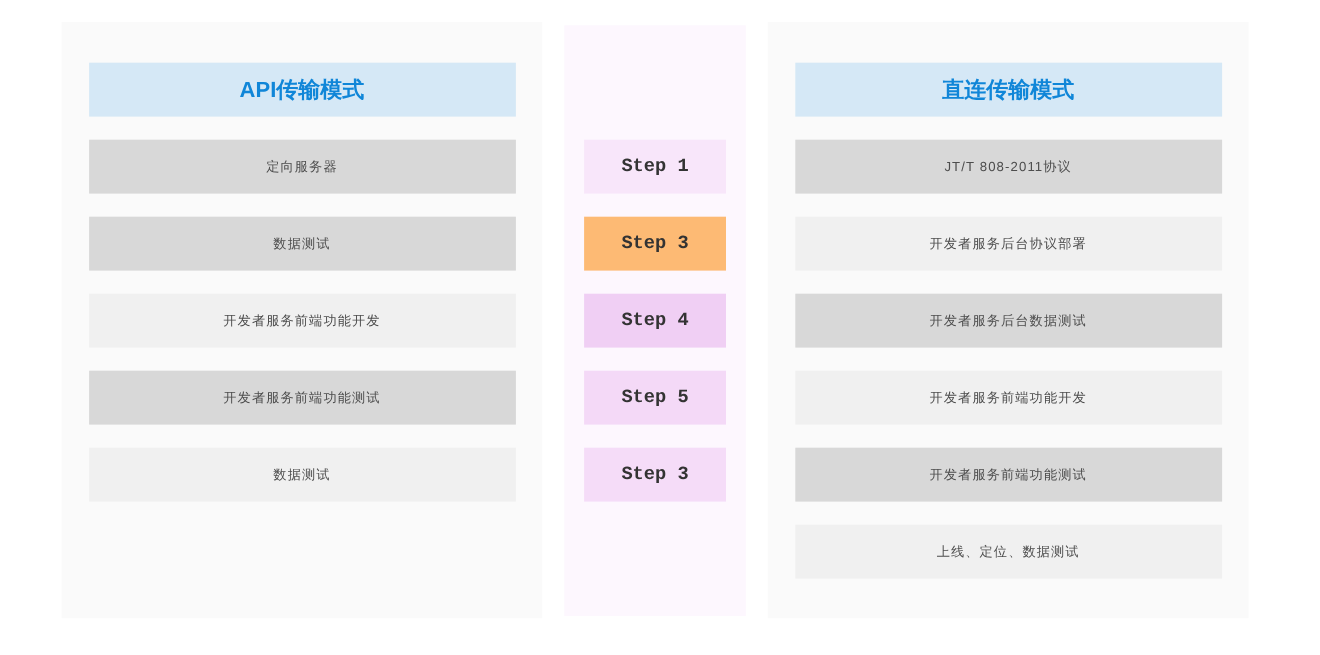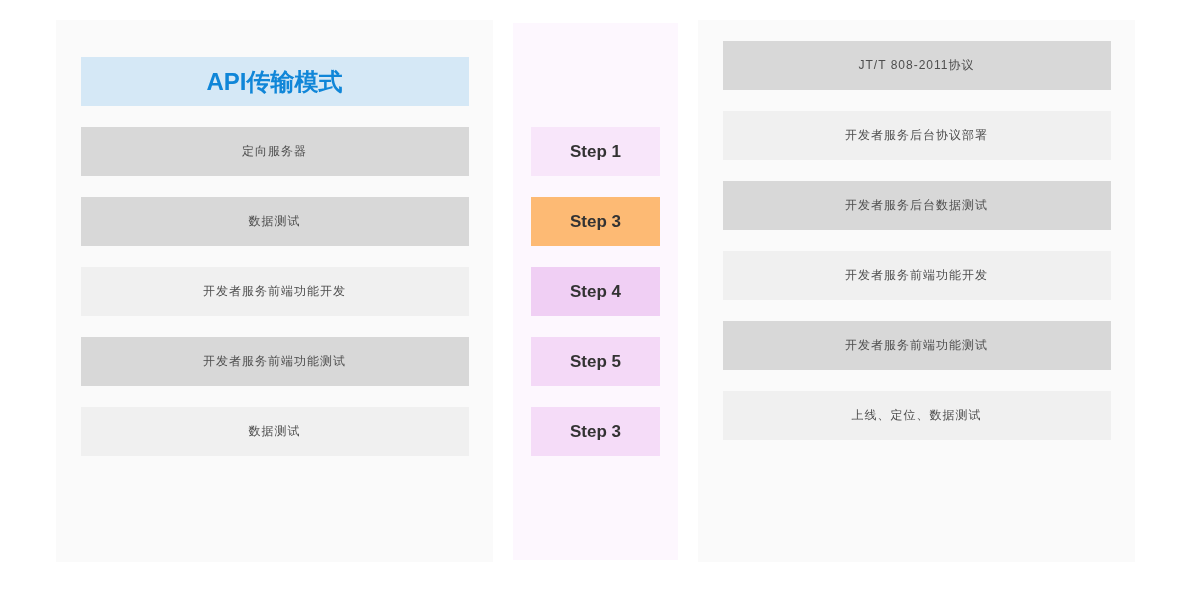--- a/index.html
+++ b/index.html
@@ -30,21 +30,21 @@
     height: 537px;
     background: #fdf7fe;
   }
   .hdr {
     width: 388px;
     height: 49px;
     margin: 37px auto 0;
     background: #d5e8f6;
     color: #1086d8;
     font-weight: bold;
-    font-size: 24px;
+    font-size: 20px;
     display: flex;
     align-items: center;
     justify-content: center;
   }
   .row {
     width: 388px;
     height: 49px;
     margin: 21px auto 0;
     display: flex;
     align-items: center;
@@ -59,20 +59,21 @@
     width: 129px;
     height: 49px;
     margin: 21px auto 18px;
     display: flex;
     align-items: center;
     justify-content: center;
     font-weight: bold;
     font-size: 17px;
     color: #333333;
     background: #f5dcf8;
+    font-family: Liberation Mono, monospace;
   }
   .step.first { margin-top: 104px; }
 </style>
 </head>
 <body>
 
 <div class="canvas">
 
   <section class="panel left">
     <div class="hdr">API传输模式</div>
@@ -85,20 +86,21 @@
 
   <section class="panel mid">
     <div class="step first" style="background: rgb(248, 230, 250);">Step 1</div>
     <div class="step" style="background: #fdba74;">Step 3</div>
     <div class="step" style="background: rgb(240, 207, 244);">Step 4</div>
     <div class="step" style="background: rgb(244, 217, 247);">Step 5</div>
     <div class="step" style="background: rgb(245, 220, 248);">Step 3</div>
   </section>
 
   <section class="panel right">
+    <div class="hdr">直连传输模式</div>
     <div class="row dark">JT/T 808-2011协议</div>
     <div class="row light">开发者服务后台协议部署</div>
     <div class="row dark">开发者服务后台数据测试</div>
     <div class="row light">开发者服务前端功能开发</div>
     <div class="row dark">开发者服务前端功能测试</div>
     <div class="row light">上线、定位、数据测试</div>
   </section>
 
 </div>
 

